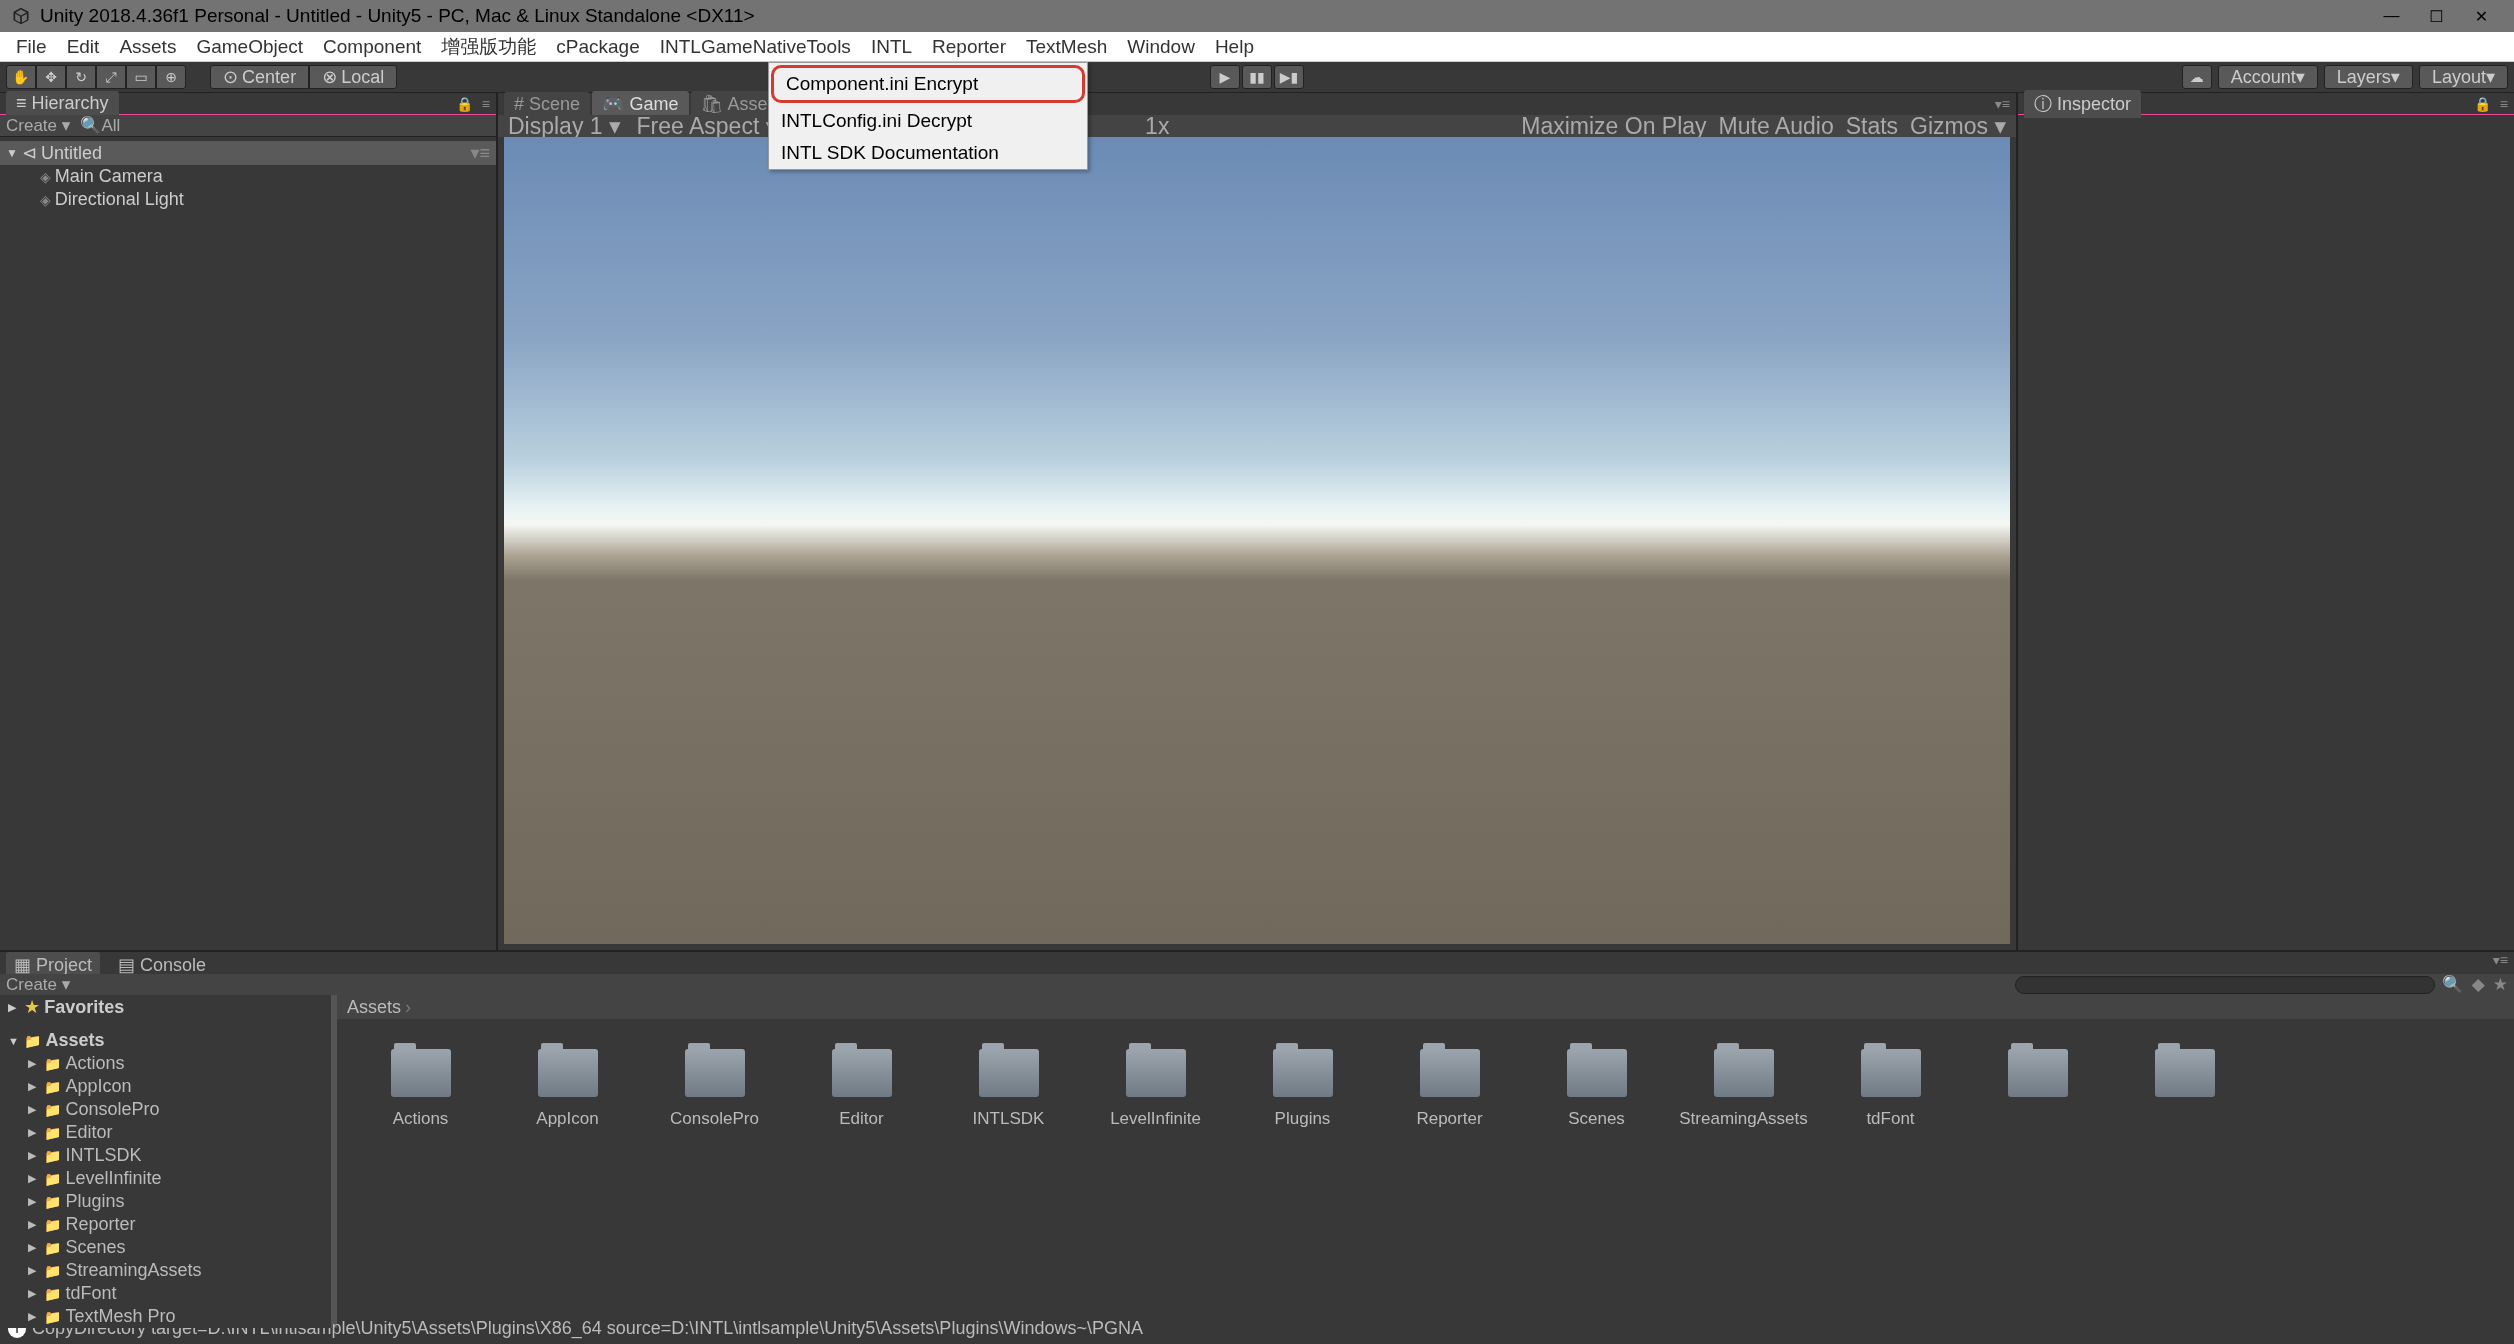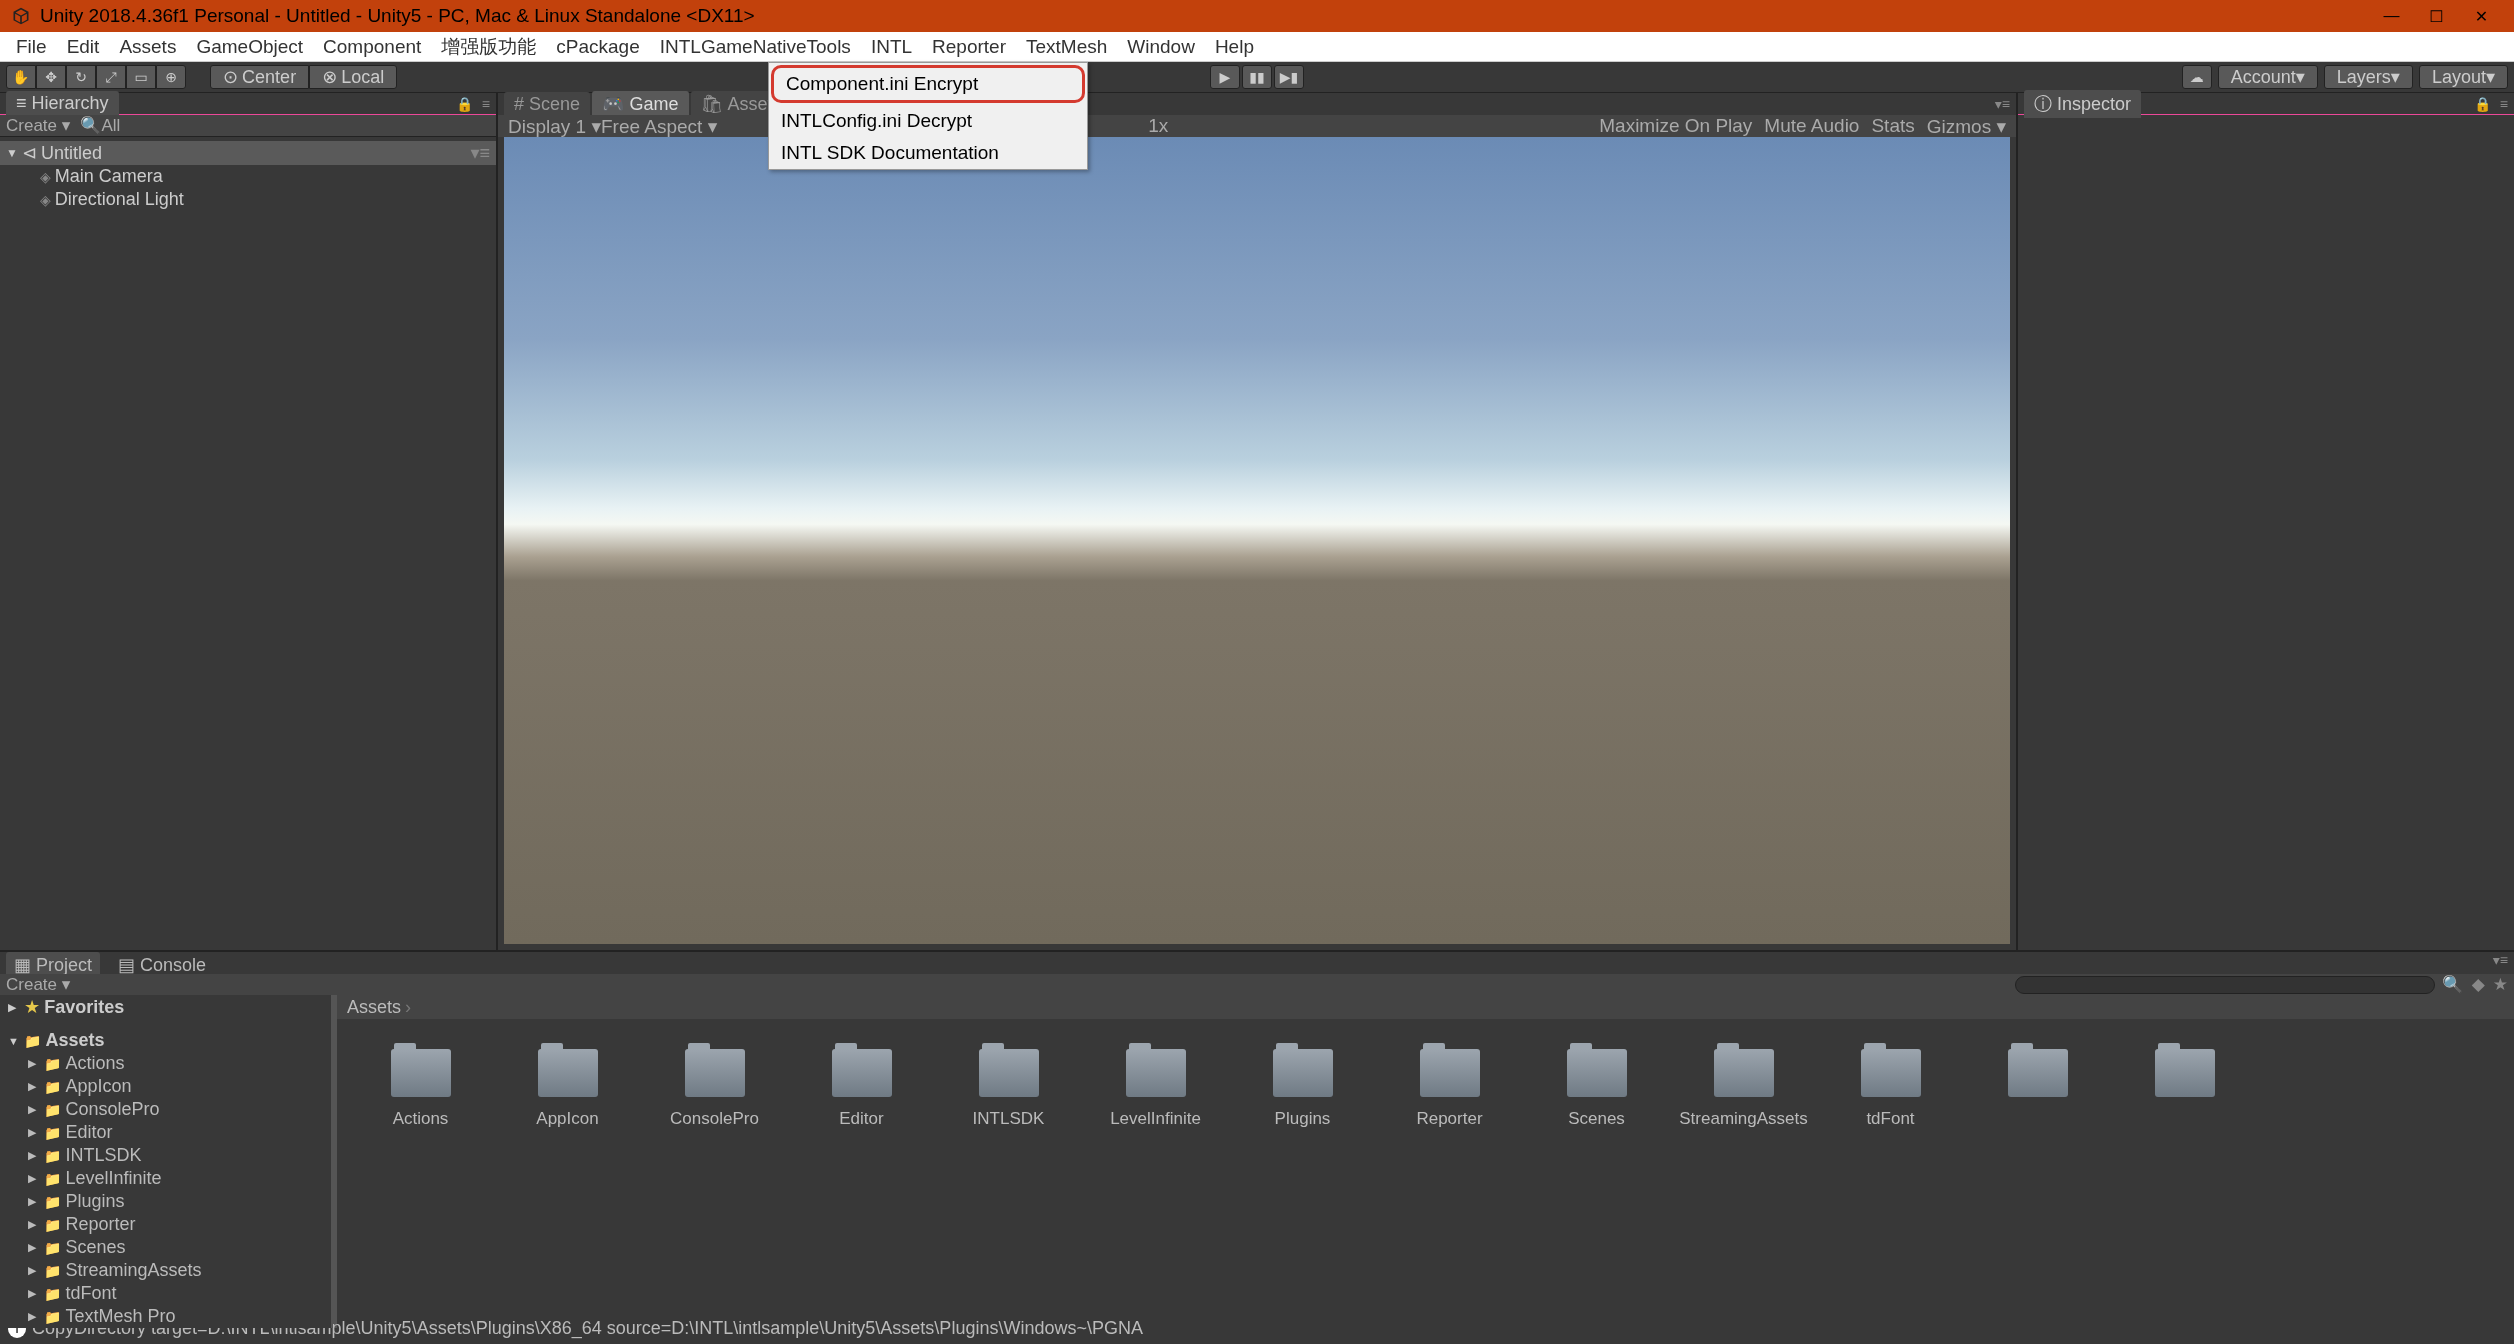--- a/index.html
+++ b/index.html
@@ -1,18 +1,18 @@
 <!DOCTYPE html>
 <html><head>
 <meta charset="utf-8">
 <style>
 *{margin:0;padding:0;box-sizing:border-box;font-family:'Segoe UI',Arial,sans-serif;user-select:none}
 body{background:#383838;overflow:hidden;width:2514px;height:1344px;transform-origin:top left}
 
-.titlebar{height:32px;background:#c2410c;display:flex;align-items:center;padding:0 10px;font-size:19px;color:#000}
+.titlebar{height:32px;background:#737373;display:flex;align-items:center;padding:0 10px;font-size:19px;color:#000}
 .titlebar .logo{width:22px;height:22px;margin-right:8px;display:flex;align-items:center;justify-content:center}
 .winctrls{margin-left:auto;display:flex;gap:0}
 .winctrls span{width:45px;height:32px;display:flex;align-items:center;justify-content:center;font-size:16px}
 
 .menubar{height:30px;background:#fff;display:flex;align-items:center;padding:0 6px;font-size:19px;color:#333;border-bottom:1px solid #ccc}
 .menubar .mi{padding:4px 10px;cursor:pointer}
 
 .dropdown{position:absolute;top:62px;left:768px;background:#f0f0f0;border:1px solid #999;width:320px;z-index:100;font-size:19px;box-shadow:2px 2px 4px rgba(0,0,0,0.3)}
 .dropdown .di{padding:5px 12px;cursor:pointer}
 .dropdown .di.hl{border:3px solid #d43a2f;border-radius:10px;margin:2px}
@@ -35,21 +35,21 @@
 .tree{flex:1;background:#383838;padding:4px 0;font-size:18px;color:#ccc}
 .tree-item{padding:1px 6px;display:flex;align-items:center;gap:4px}
 .tree-item.root{background:#5a5a5a}
 .tree-item .arrow{width:12px;font-size:12px}
 .tree-item .cube{color:#888;font-size:14px}
 
 .gameview{flex:1;display:flex;flex-direction:column;background:#383838}
 .gametabs{height:22px;display:flex;align-items:center;padding:0 6px;font-size:18px;color:#999;gap:2px}
 .gametabs .gt{padding:2px 10px;background:#444;border-radius:3px 3px 0 0}
 .gametabs .gt.active{background:#595959;color:#ddd}
-.gamebar{height:22px;background:#444;display:flex;align-items:center;padding:0 10px;font-size:19px;color:#aaa;}
+.gamebar{height:22px;background:#444;display:flex;align-items:center;padding:0 10px;font-size:23px;color:#aaa;gap:16px}
 .gamebar .right{margin-left:auto;display:flex;gap:12px}
 .scene-render{flex:1;background:linear-gradient(to bottom,#6b8bb5 0%,#8aa4c4 25%,#b9d0de 40%,#e8f2f4 46%,#f5f8f3 48%,#aaa191 52%,#7d7567 55%,#716a5c 100%);margin:0 6px 6px 6px}
 
 .inspector{width:498px;background:#383838;border-left:2px solid #222}
 
 .project{height:364px;background:#383838;border-top:2px solid #222;display:flex;flex-direction:column}
 .projtabs{height:22px;display:flex;align-items:flex-start;padding:0 6px;font-size:18px;color:#bbb;gap:10px}
 .projtabs .pt{padding:2px 8px}
 .projtabs .pt.active{background:#4d4d4d;border-radius:3px 3px 0 0}
 .projsub{height:23px;background:#444;display:flex;align-items:center;padding:0 6px;font-size:17px;color:#aaa}

